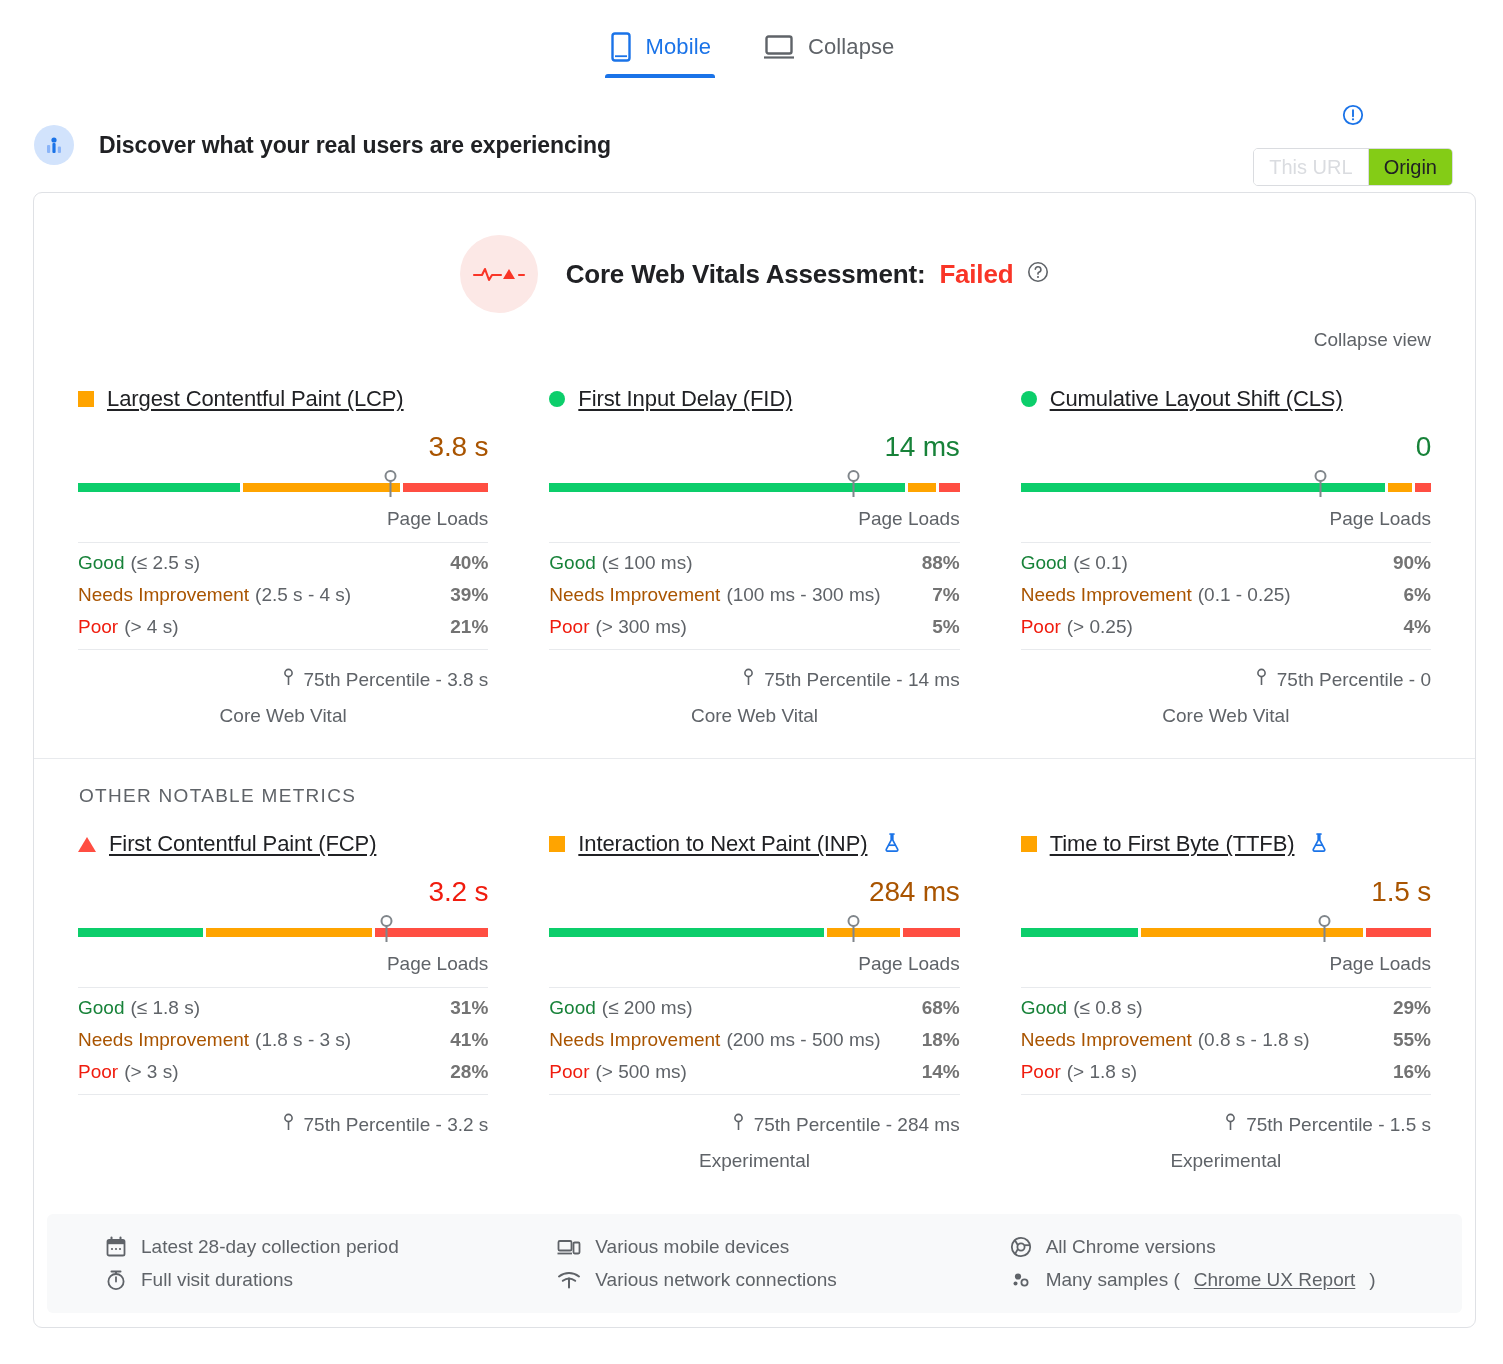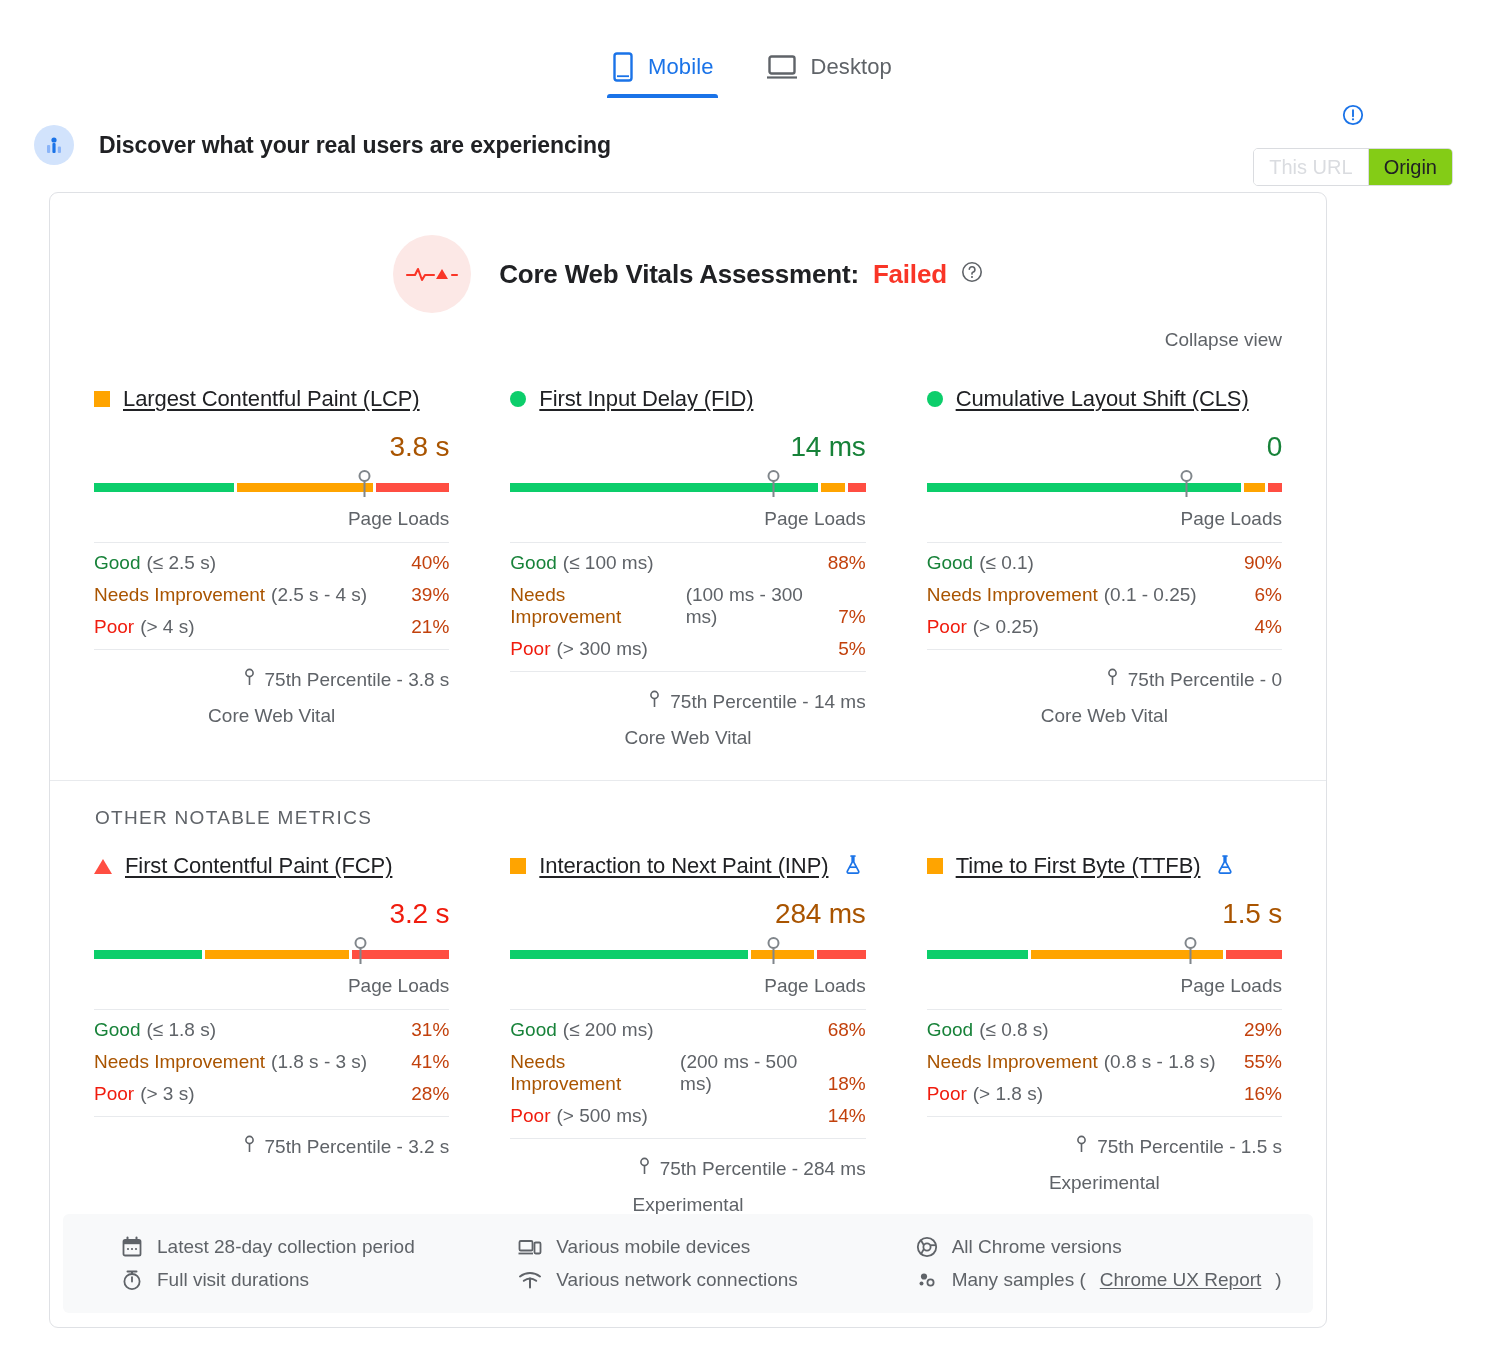--- a/index.html
+++ b/index.html
@@ -15,21 +15,21 @@
     height: 1364px;
     position: relative;
     background: #fff;
     overflow: hidden;
   }
 
   
   .device-tabs {
     display: flex;
     justify-content: center;
-    align-items: flex-end;
+    align-items: flex-start;
     gap: 44px;
     padding-top: 26px;
     height: 98px;
   }
   .device-tab {
     display: flex;
     align-items: center;
     gap: 13px;
     padding: 6px 4px 16px 4px;
     cursor: pointer;
@@ -98,26 +98,25 @@
   }
   .toggle-btn.disabled { color: #dadce0; cursor: default; }
   .toggle-btn.selected { background: #84cc16; color: #202124; }
   .toggle-btn + .toggle-btn { border-left: 1px solid #dadce0; }
 
   
   .card {
     position: absolute;
     left: 33px;
     top: 192px;
-    width: 1278px;
+    width: 1443px;
     height: 1136px;
     border: 1px solid #dfe1e5;
     border-radius: 9px;
     background: #fff;
-    margin-left: 16px;
   }
 
   .assessment {
     display: flex;
     align-items: center;
     justify-content: center;
     padding-top: 42px;
     gap: 28px;
   }
   .assessment-icon {
@@ -251,21 +250,21 @@
     font-size: 19px;
     padding: 9px 0 1px 0;
     color: #5f6368;
   }
   .bucket-row:first-of-type { padding-top: 13px; }
   .bucket-name { font-weight: normal; }
   .bucket-name.good { color: #178239; }
   .bucket-name.ni   { color: #a95400; }
   .bucket-name.poor { color: #f01c0e; }
   .bucket-range { color: #5f6368; margin-left: 6px; }
-  .bucket-pct { margin-left: auto; color: #c2410c; }
+  .bucket-pct { margin-left: auto; color: #737373; font-weight: bold; }
 
   .percentile-row {
     display: flex;
     align-items: center;
     justify-content: flex-end;
     gap: 9px;
     font-size: 19px;
     color: #5f6368;
     margin-top: 10px;
     padding-top: 18px;
@@ -335,21 +334,21 @@
       <span class="tab-label">Mobile</span>
       <span class="tab-underline"></span>
     </div>
     <div class="device-tab">
       <span>
         <svg width="32" height="30" viewBox="0 0 32 30">
             <rect x="3.5" y="4.5" width="25" height="17" rx="2" fill="none" stroke="#5f6368" stroke-width="2.4"></rect>
             <line x1="1" y1="25.5" x2="31" y2="25.5" stroke="#5f6368" stroke-width="2.2"></line>
           </svg>
       </span>
-      <span class="tab-label">Desktop</span>
+      <span class="tab-label">Collapse</span>
     </div>
   </div>
 
   <div class="section-head">
     <div class="field-avatar">
       <svg width="24" height="24" viewBox="0 0 24 24">
         <circle cx="12" cy="7" r="2.6" fill="#1a73e8"></circle>
         <rect x="5" y="12" width="3.2" height="8" rx="1.1" fill="#8ab4f8"></rect>
         <rect x="10.4" y="10" width="3.2" height="10" rx="1.1" fill="#1a73e8"></rect>
         <rect x="15.8" y="13.5" width="3.2" height="6.5" rx="1.1" fill="#8ab4f8"></rect>

